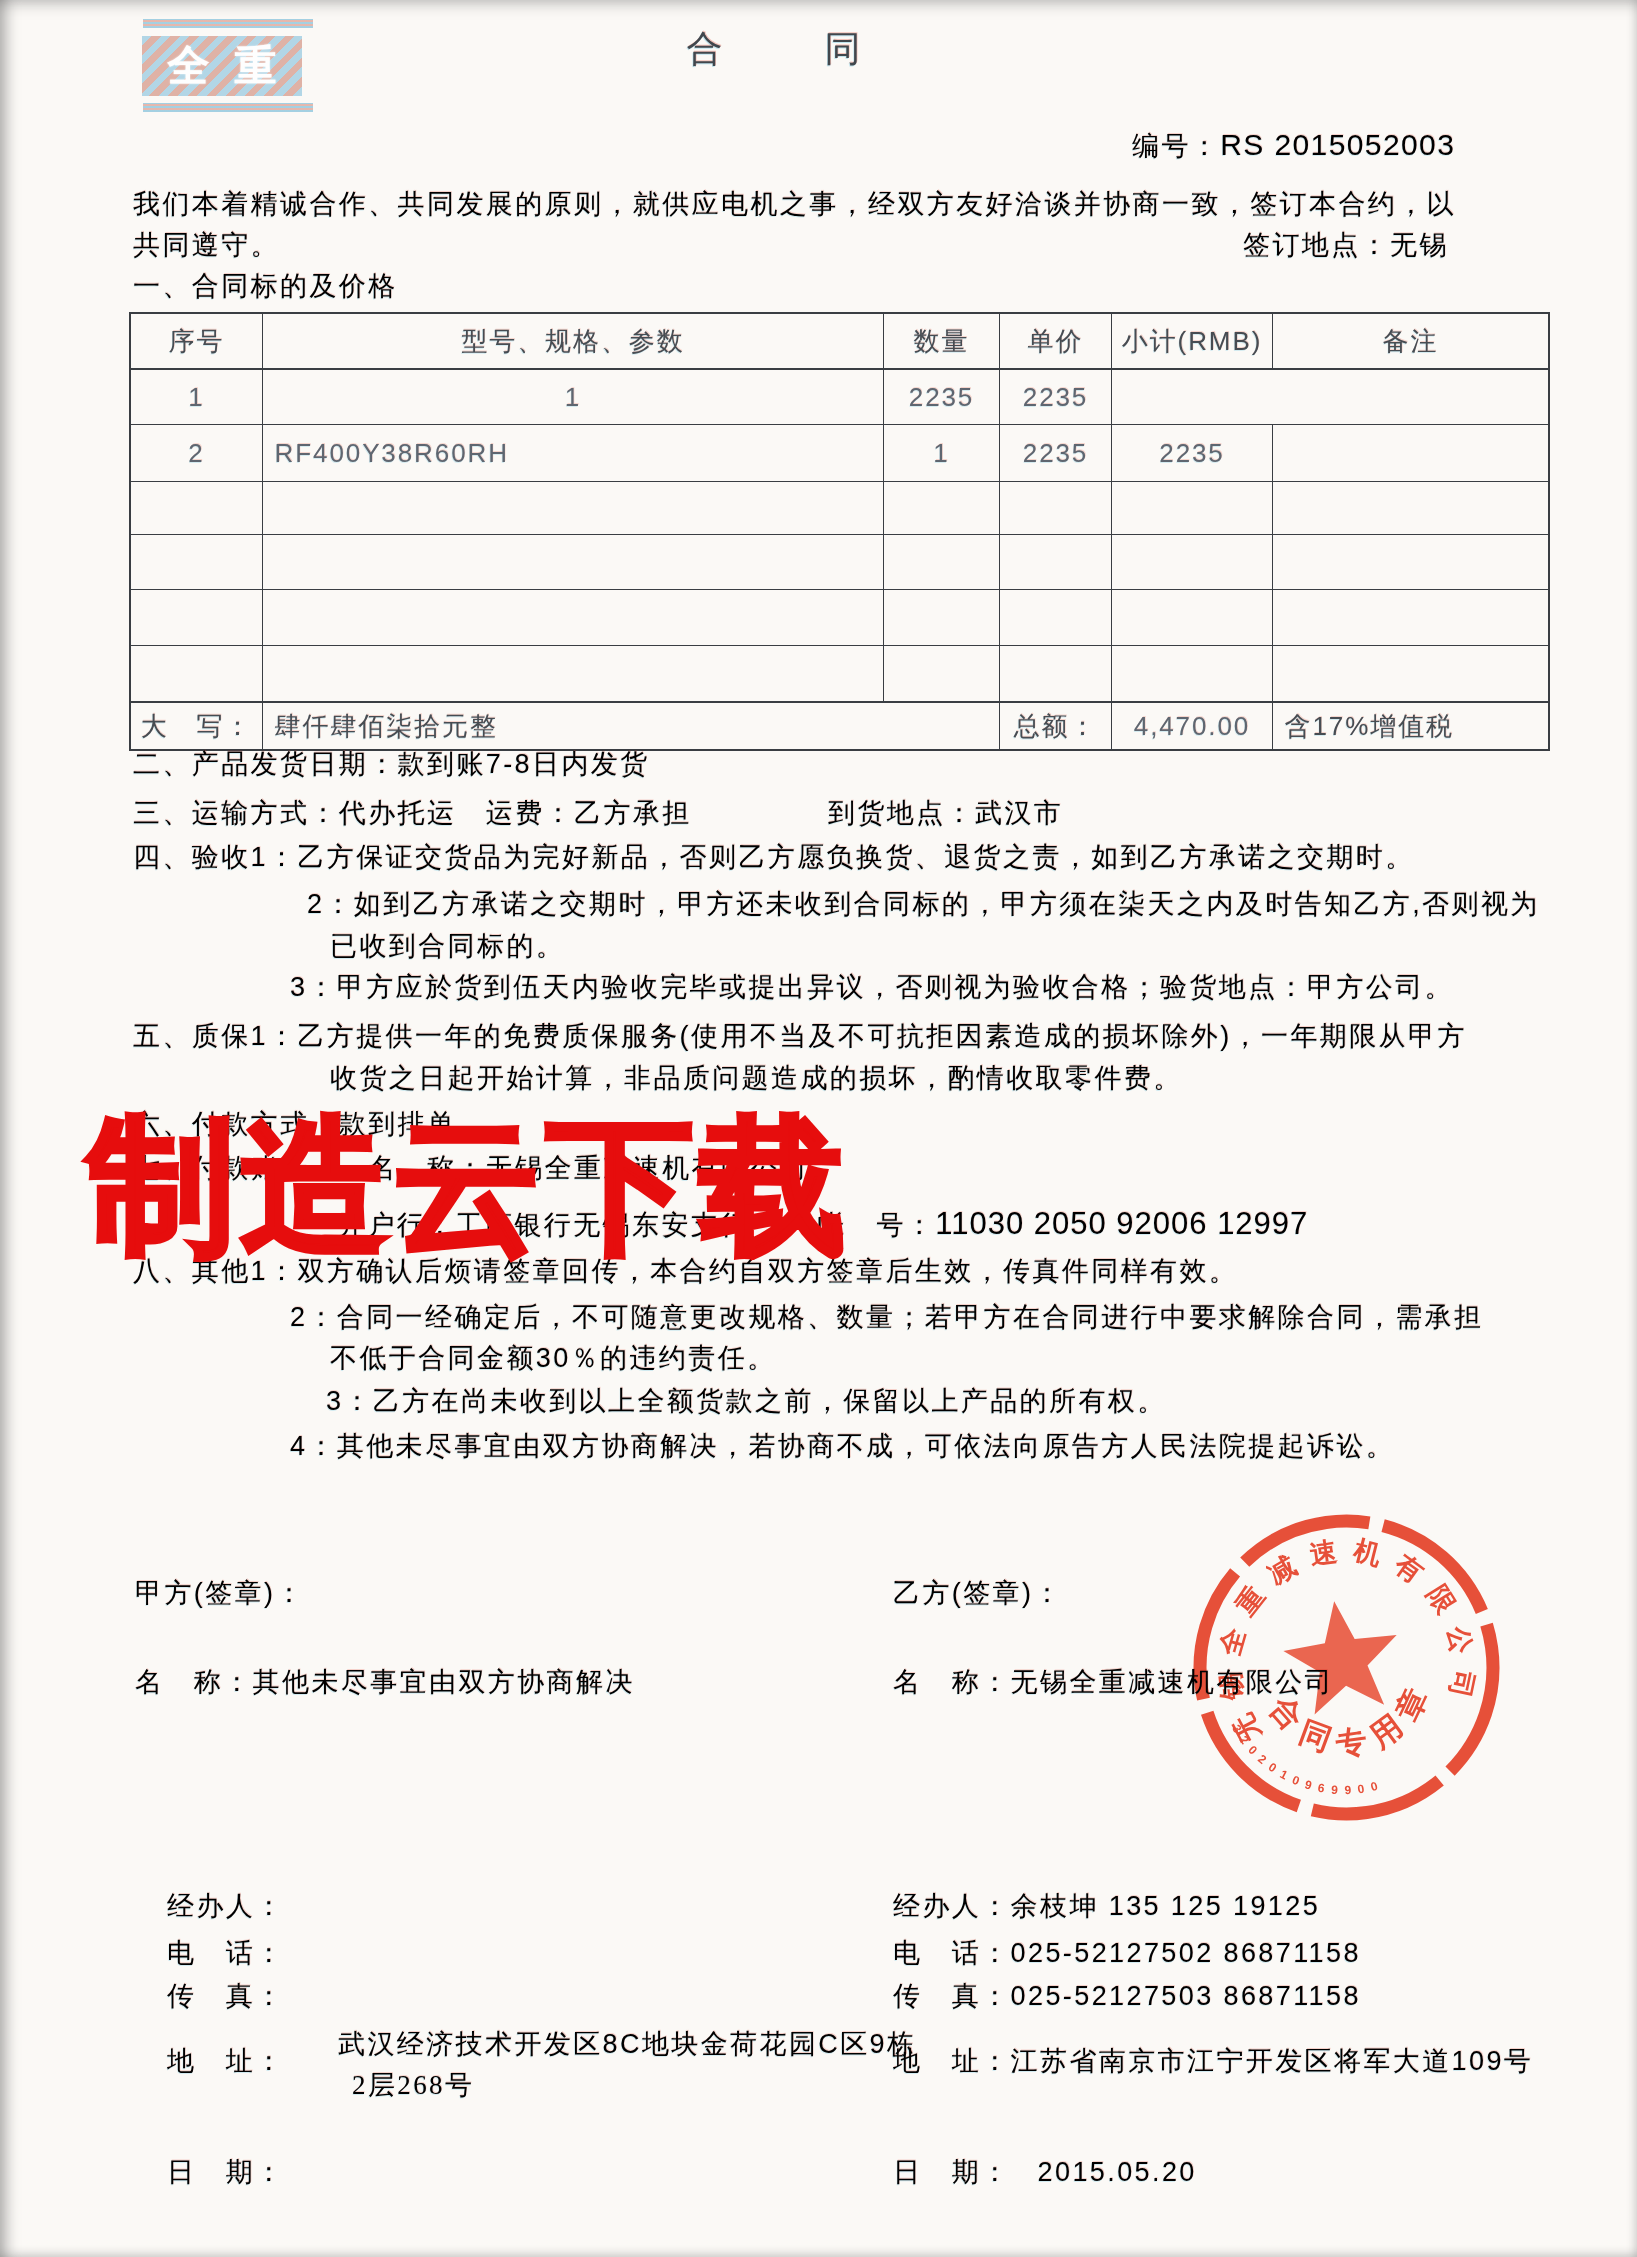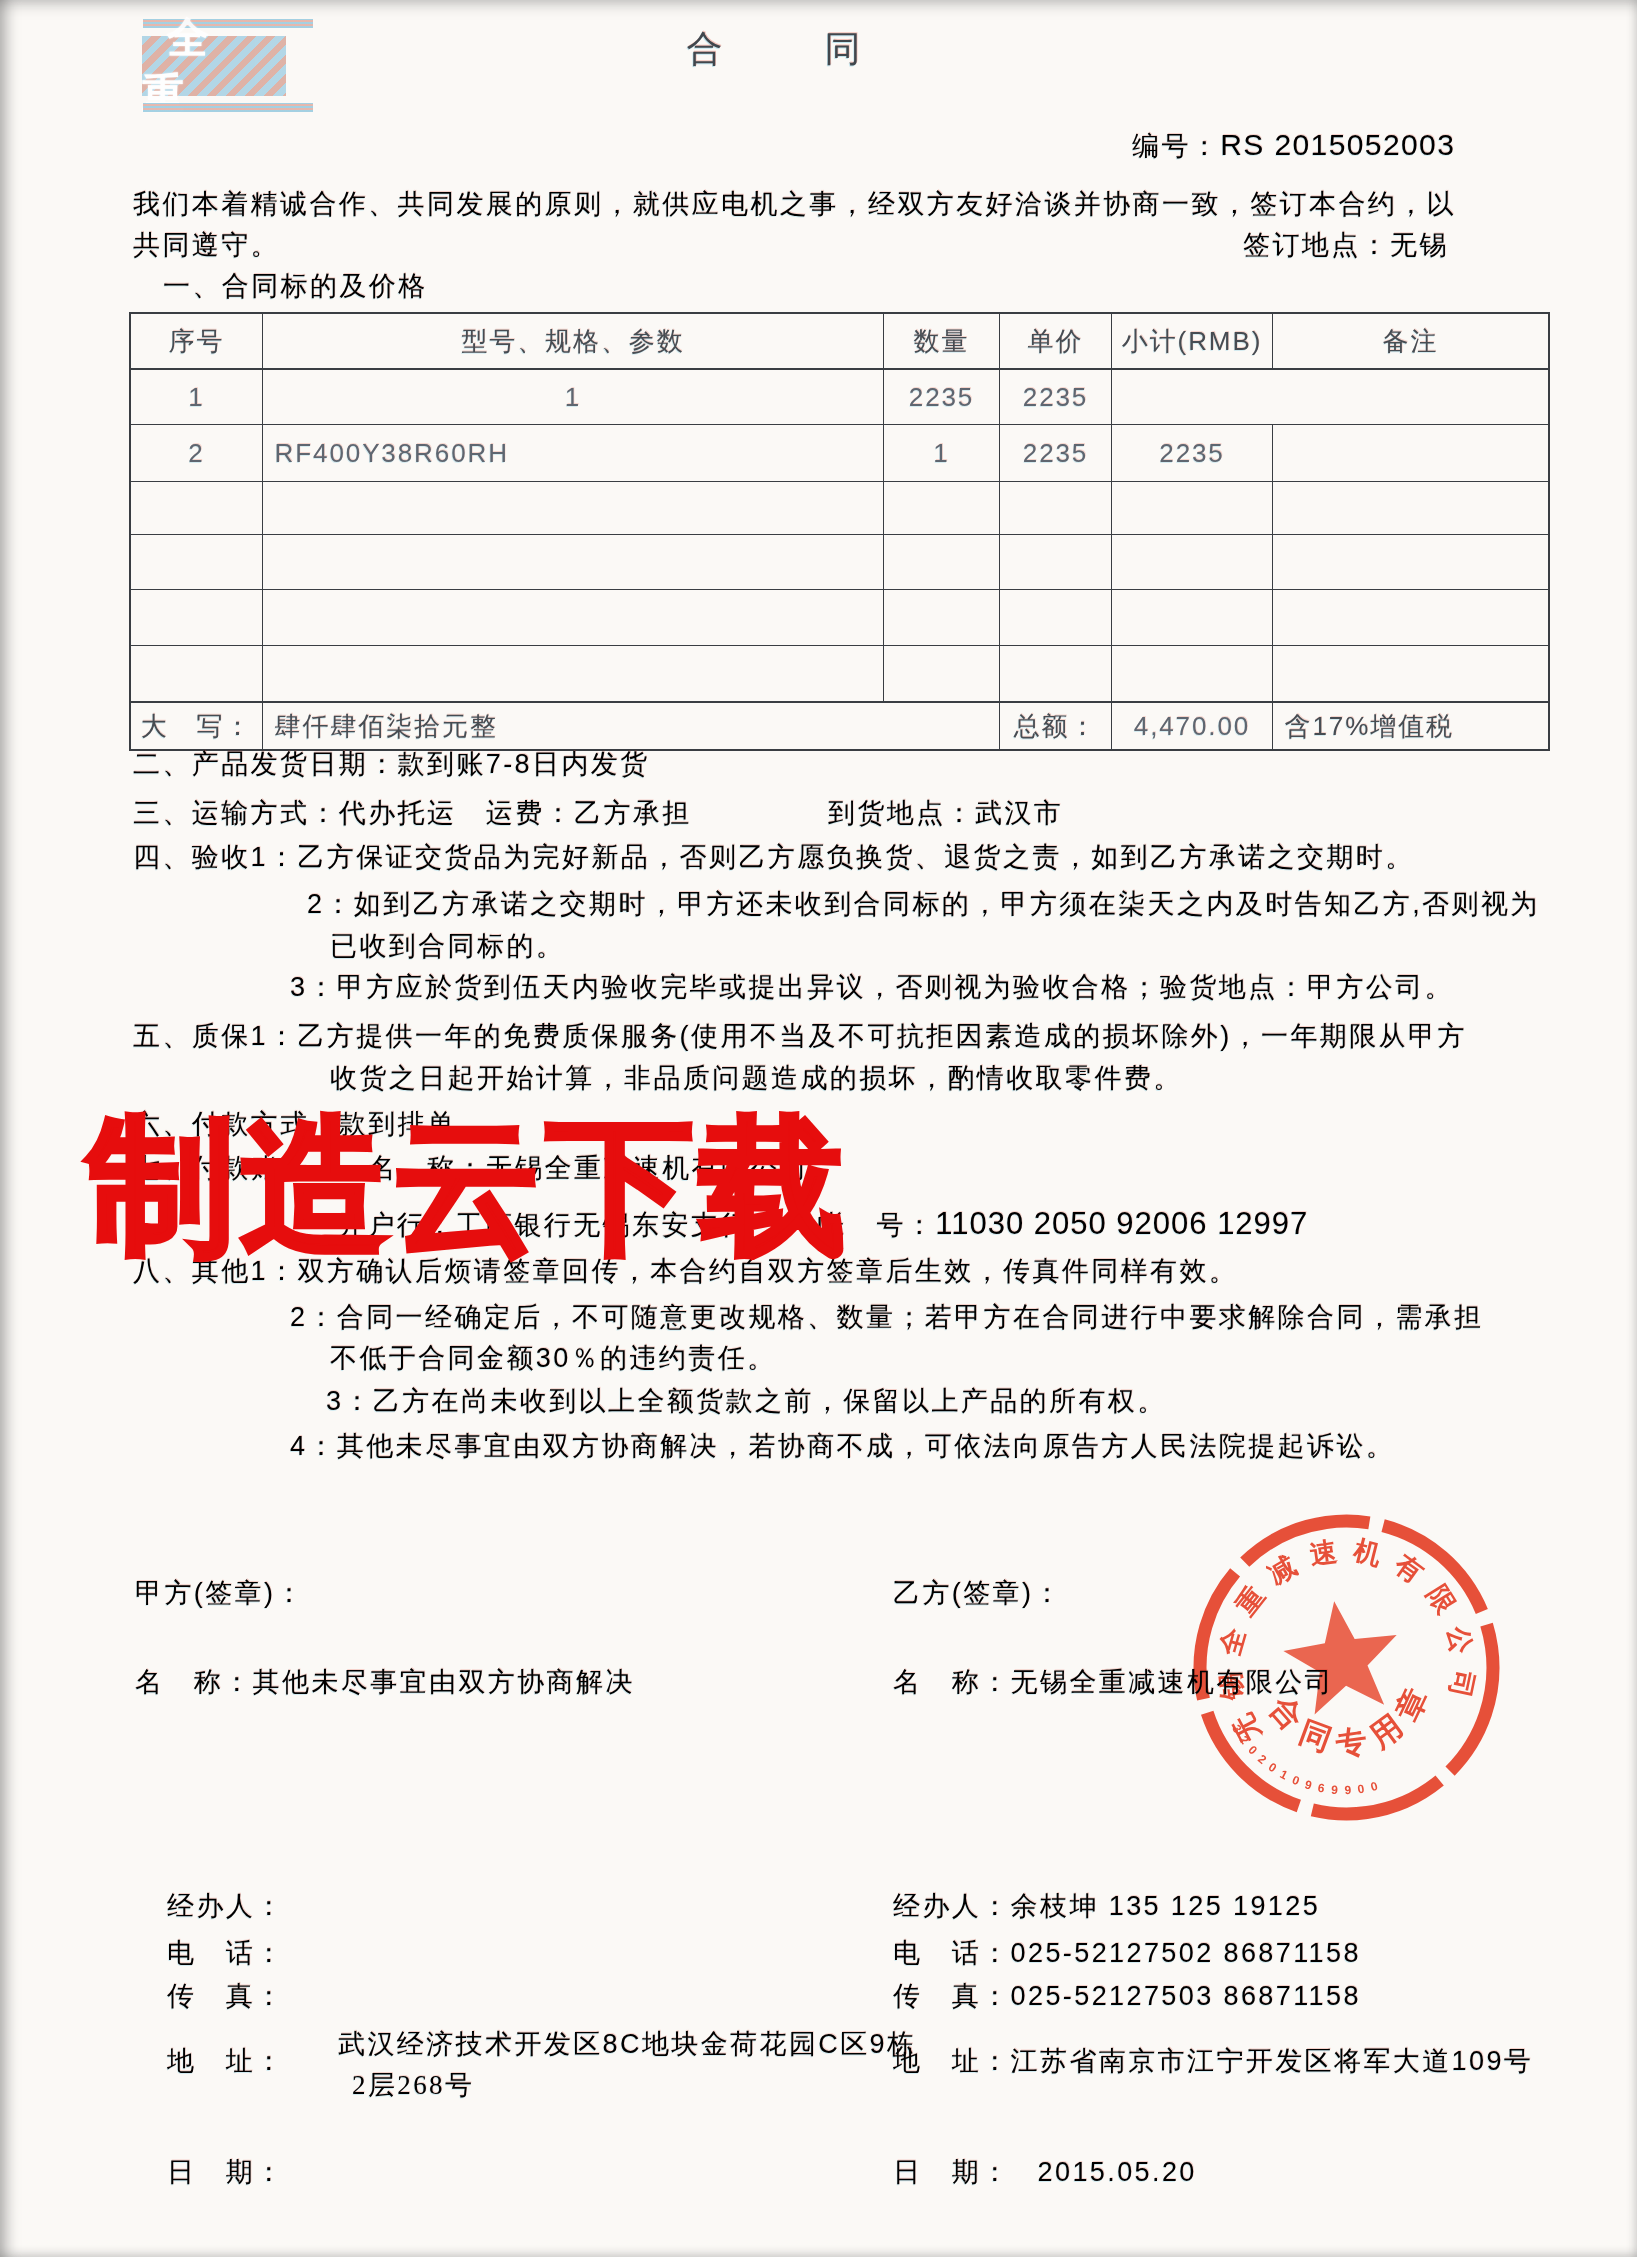--- a/index.html
+++ b/index.html
@@ -13,21 +13,21 @@
       inset 0 15.4px 13.5px -11.6px rgba(130,130,130,.5),
       inset 0 -11.6px 9.7px -8.7px rgba(150,150,150,.45);
   }
   .txt{position:absolute;white-space:nowrap;color:#000000;font-size:27px;
        letter-spacing:2.4px;line-height:31px;
        text-shadow:0.6px -0.8px 0 rgba(225,70,45,.22), -0.6px 0.8px 0 rgba(60,180,220,.22);}
   
   .logo{position:absolute;left:142px;top:19.3px;width:172px;}
   .logo .bar{height:8.7px;width:170px;margin-left:1px;
     background:repeating-linear-gradient(0deg,#8ec6dd 0 1.9px,#dfa79b 1.9px 3.9px);opacity:.8;}
-  .logo .box{margin:7.7px 0;height:60px;width:144px;display:flex;align-items:center;justify-content:center;
+  .logo .box{margin:7.7px 0;height:60px;width:160px;display:flex;align-items:center;justify-content:center;
     background:repeating-linear-gradient(135deg,#abd3e5 0 6.8px,#dcab9e 6.8px 13.5px);opacity:.9;}
   .logo .box span{color:#fff;font-size:42px;font-weight:bold;letter-spacing:25px;text-indent:25px;
     text-shadow:0 0 1.9px rgba(255,255,255,.9);}
   
   .title{position:absolute;left:0;right:58px;top:25px;text-align:center;font-size:36px;
     letter-spacing:33px;color:#41474d;
     text-shadow:0.8px -0.9px 0 rgba(225,70,45,.3), -0.8px 0.9px 0 rgba(60,180,220,.3);}
   
   .tbl{position:absolute;left:129px;top:312px;width:1417px;border:2.4px solid #3a3e43;}
   .trow{display:grid;grid-template-columns:131px 621px 116px 112px 161px 1fr;border-top:1.9px solid #3a3e43;}
@@ -65,21 +65,21 @@
   <div class="title">合　同</div>
 
   <div class="txt" style="left:1132px;top:129px;">
     <span>编号：</span><span style="font-size:30px;letter-spacing:1.4px;">RS 2015052003</span>
   </div>
 
   <div class="txt" style="left:133px;top:189px;">我们本着精诚合作、共同发展的原则，就供应电机之事，经双方友好洽谈并协商一致，签订本合约，以</div>
   <div class="txt" style="left:133px;top:230px;">共同遵守。</div>
   <div class="txt" style="left:1243px;top:230px;">签订地点：无锡</div>
 
-  <div class="txt" style="left:133px;top:271px;margin-left:30px;">一、合同标的及价格</div>
+  <div class="txt" style="left:133px;top:271px;">一、合同标的及价格</div>
 
   <div class="tbl">
     <div class="trow hdr h56">
       <div class="cell">序号</div>
       <div class="cell">型号、规格、参数</div>
       <div class="cell">数量</div>
       <div class="cell">单价</div>
       <div class="cell">小计(RMB)</div>
       <div class="cell">备注</div>
     </div>

